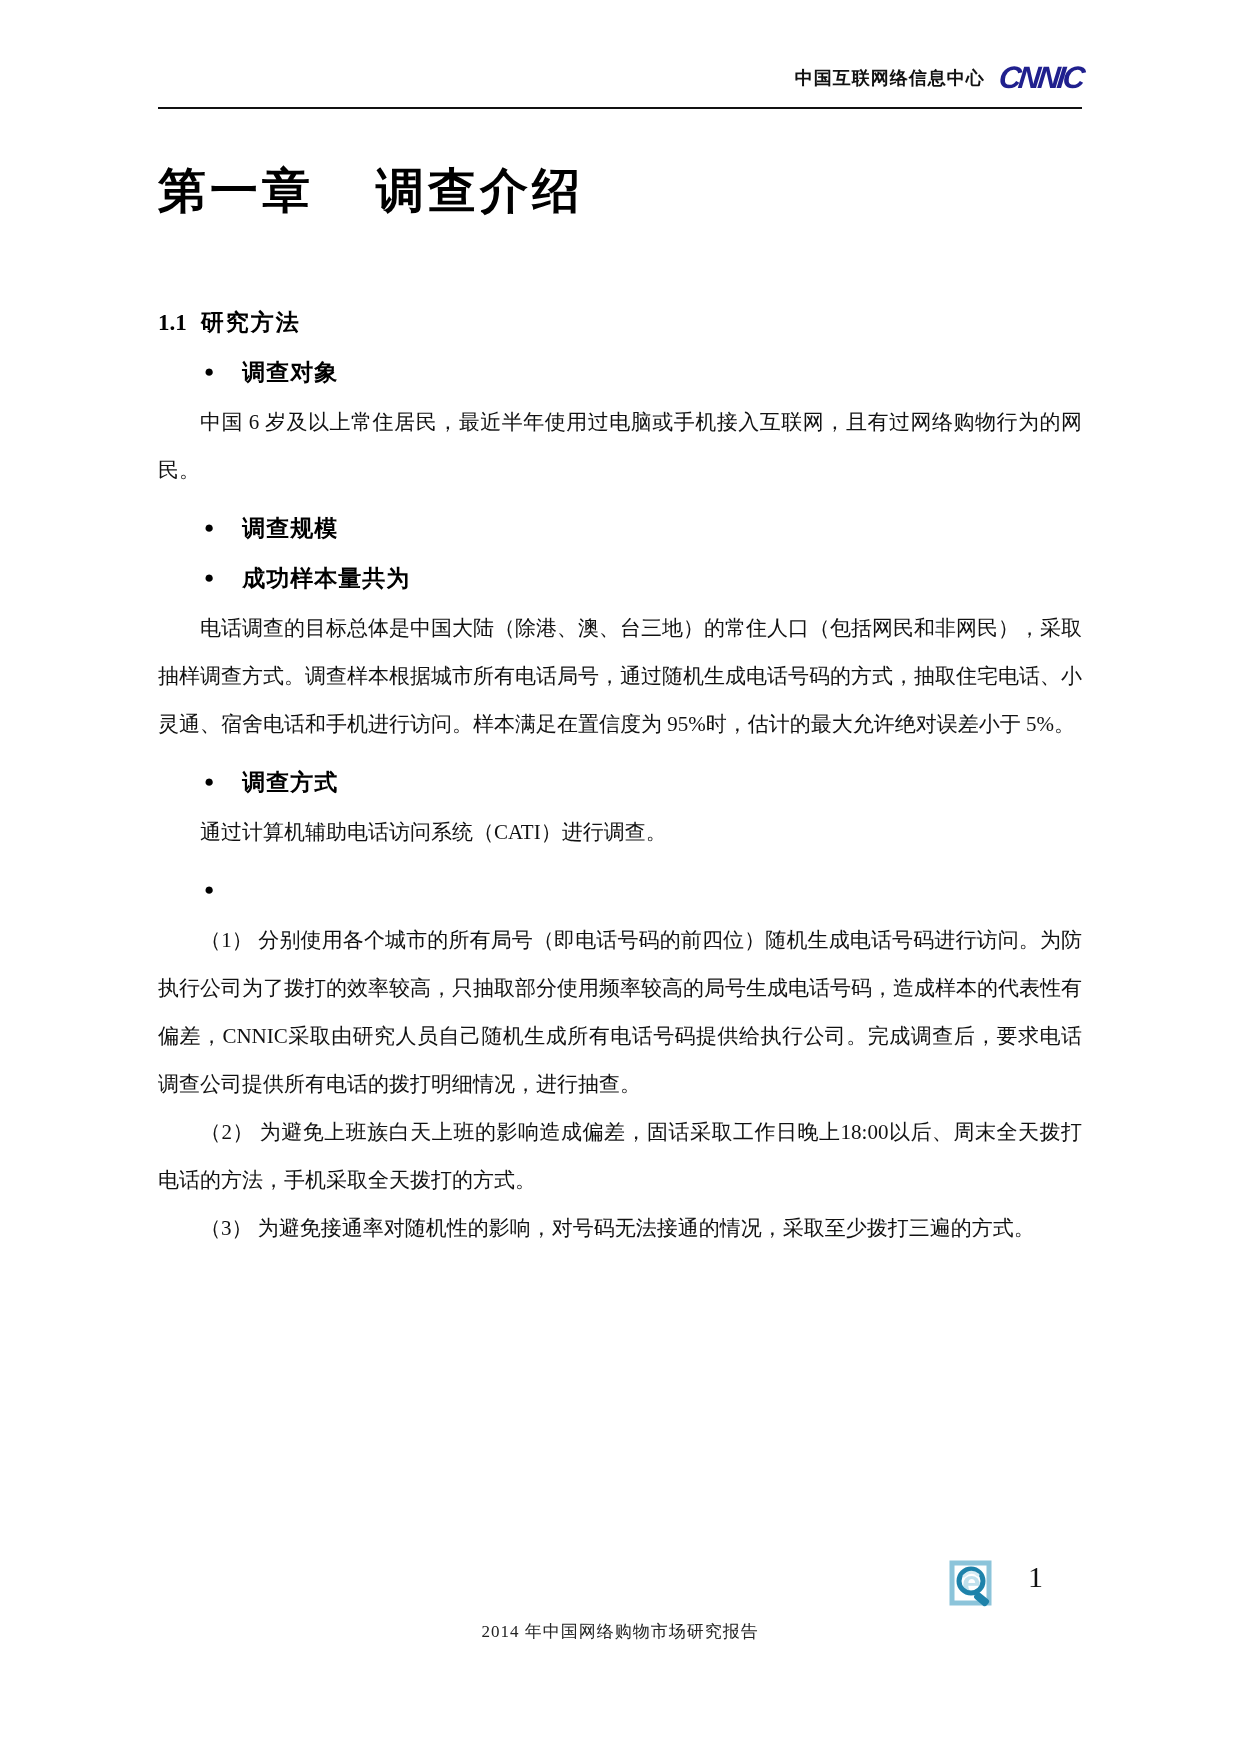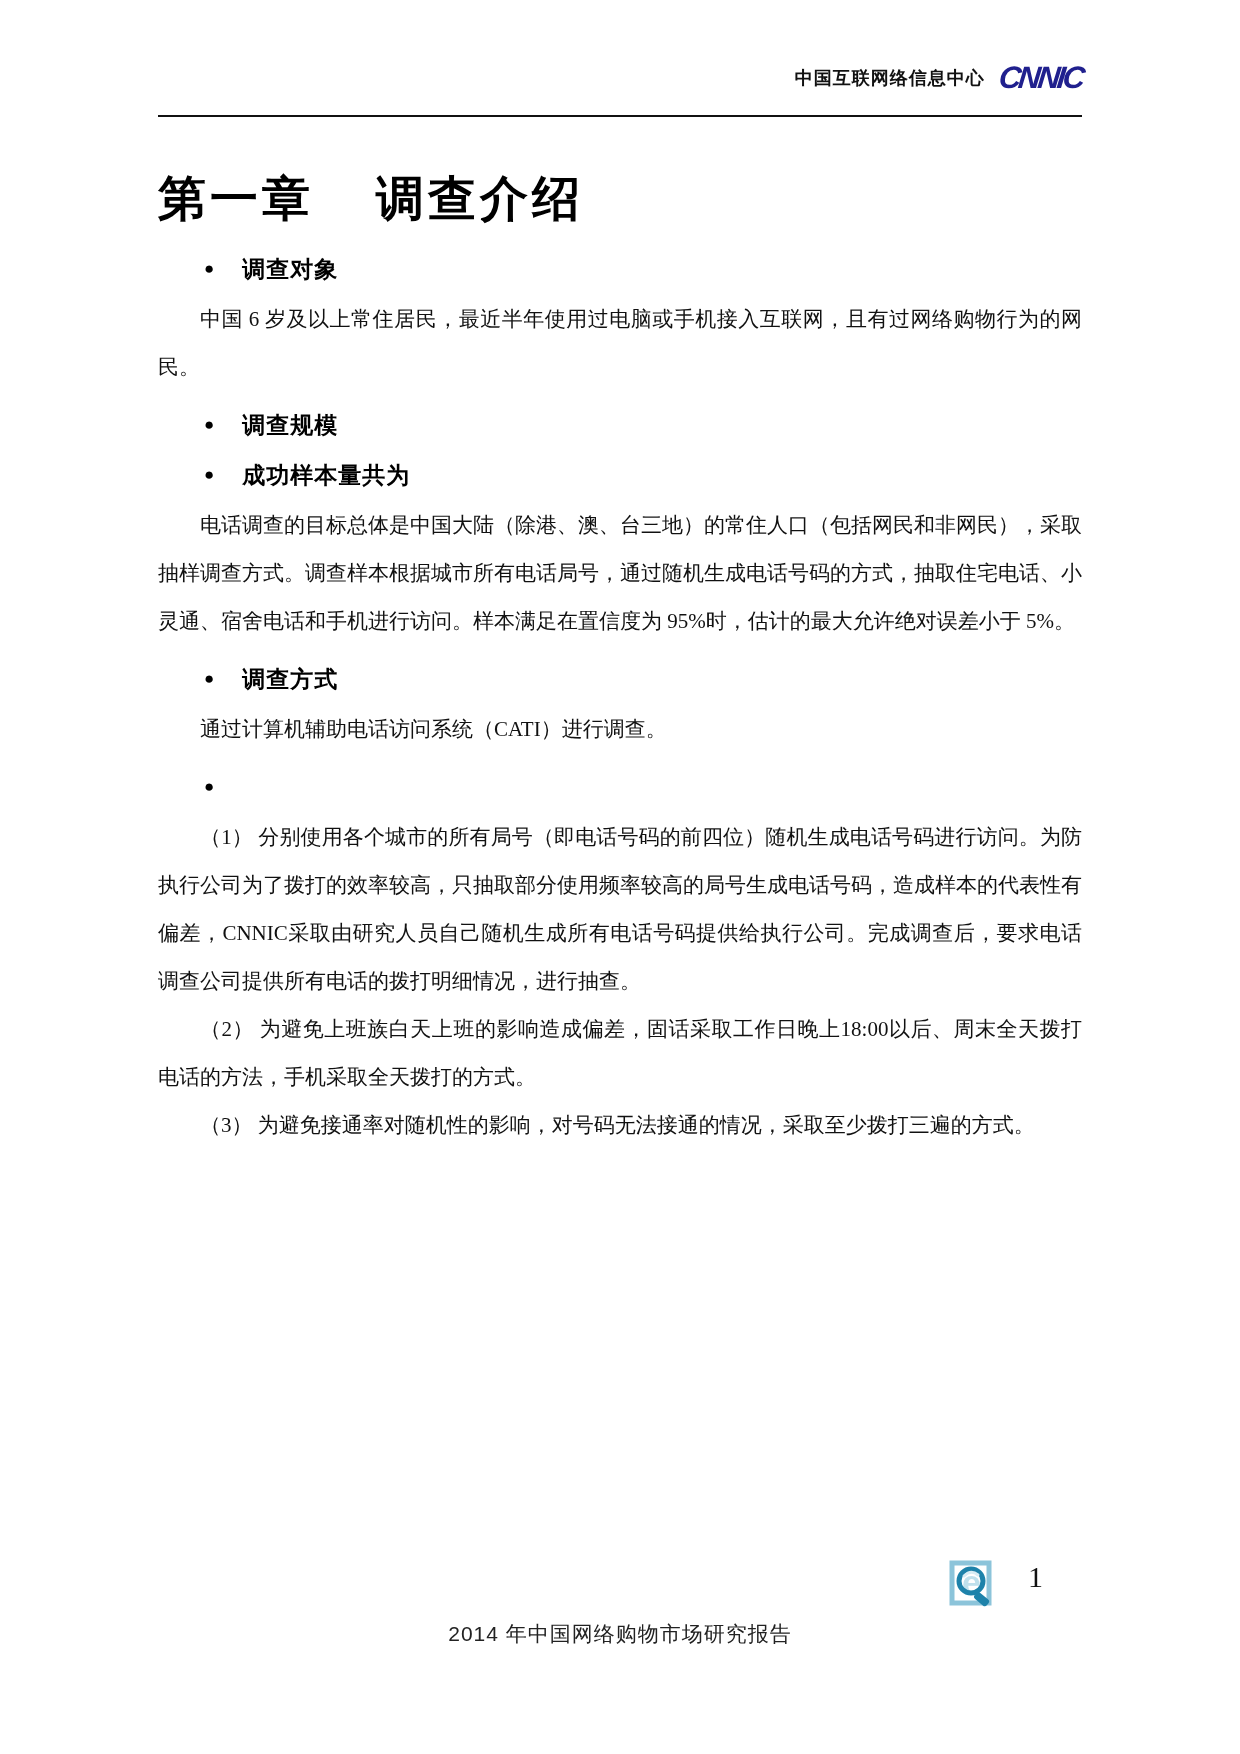--- a/index.html
+++ b/index.html
@@ -12,21 +12,21 @@
     background: #ffffff;
     color: #1a1a1a;
     overflow: hidden;
     font-family: "Liberation Serif", "DejaVu Serif", serif;
   }
 
   
   .header {
     margin: 0 158px;
     padding-top: 62px;
-    padding-bottom: 22px;
+    padding-bottom: 14px;
     display: flex;
     justify-content: flex-end;
     align-items: center;
     gap: 14px;
     border-bottom: 2px solid #111111;
   }
   .org-name {
     font-family: "Liberation Sans", sans-serif;
     font-weight: 700;
     font-size: 18px;
@@ -109,40 +109,43 @@
     margin-top: 4px;
     font-family: "Liberation Serif", serif;
     color: #111111;
   }
   .footer-title {
     position: absolute;
     top: 1620px;
     left: 0;
     width: 100%;
     text-align: center;
-    font-family: Liberation Sans, sans-serif;
-    font-size: 21px;
+    font-family: Liberation Serif, serif;
+    font-size: 17px;
     color: #222222;
     letter-spacing: 1px;
   }
 </style>
 </head>
 <body>
 
 <div class="page">
 
   <div class="header">
     <span class="org-name">中国互联网络信息中心</span>
     <span class="cnnic-logo">CNNIC</span>
   </div>
 
   <h1 class="chapter-title">
     <span>第一章</span><span class="title-gap"></span><span>调查介绍</span>
   </h1>
 
+  <h2 class="section-heading">
+    <span class="sec-num">1.1</span><span class="sec-title">研究方法</span>
+  </h2>
 
   <main class="content" id="content-blocks">
       <div class="bullet-heading">
         <span class="bullet-dot">●</span>
         <span class="bullet-text">调查对象</span>
       </div>
       <p class="body-para">中国 6 岁及以上常住居民，最近半年使用过电脑或手机接入互联网，且有过网络购物行为的网民。</p>
       <div class="bullet-heading">
         <span class="bullet-dot">●</span>
         <span class="bullet-text">调查规模</span>

